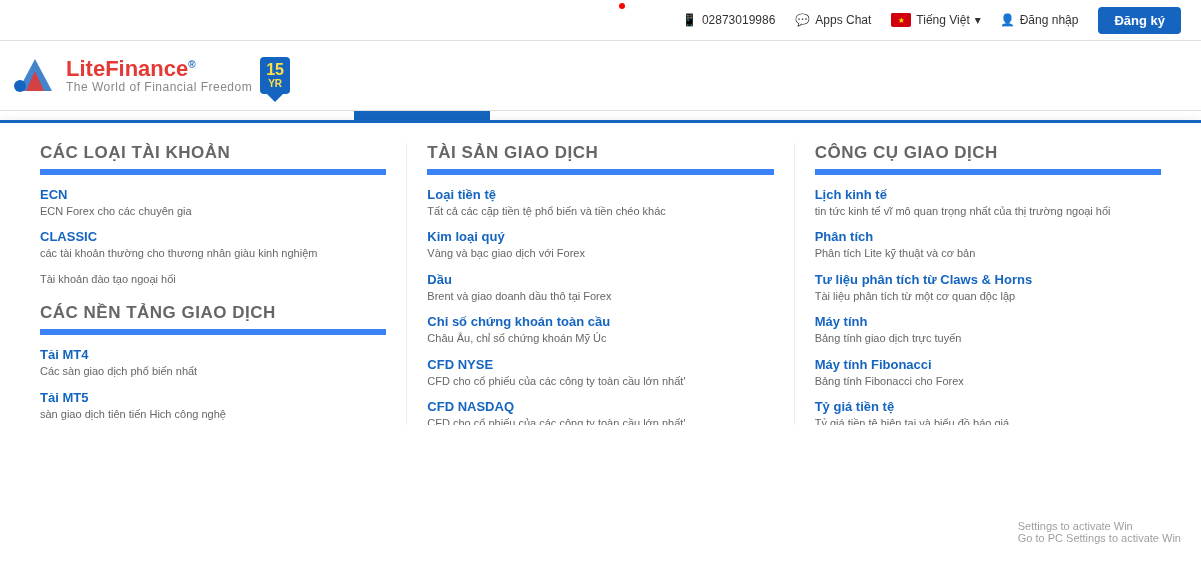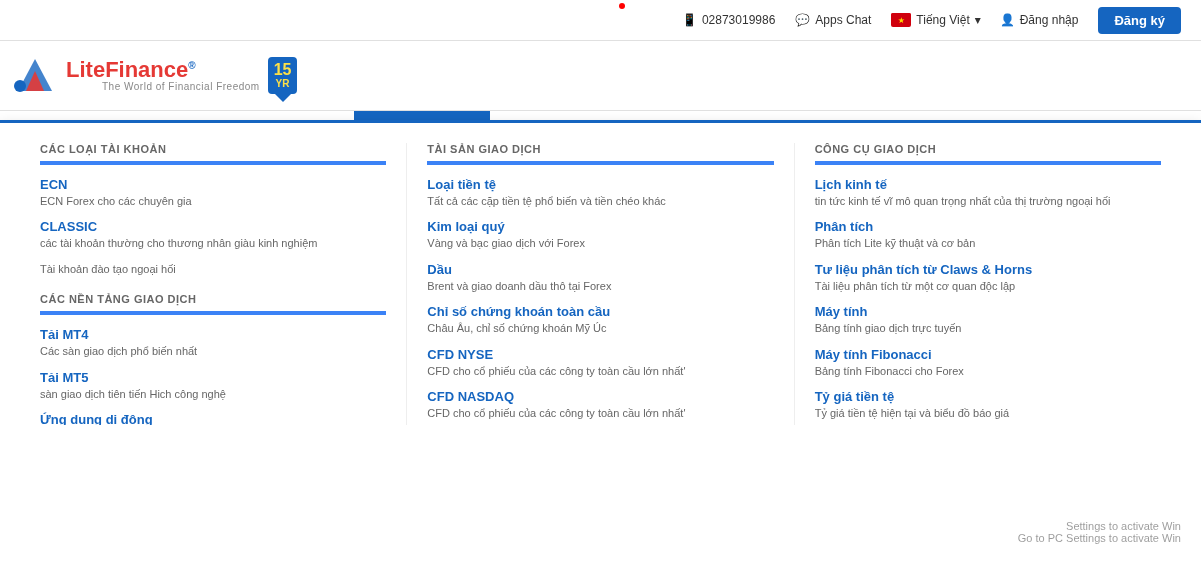--- a/index.html
+++ b/index.html
@@ -83,24 +83,23 @@
       flex-direction: column;
     }
     .logo-name {
       font-size: 22px;
       font-weight: bold;
       color: #1565c0;
       line-height: 1;
     }
     .logo-name span { color: #e53935; }
     .logo-sub {
-      font-size: 10px;
+      font-size: 12px;
       color: #888;
       letter-spacing: 0.5px;
-      margin-left: 36px;
     }
     .yr-badge {
       background: #1565c0;
       color: #fde047;
       font-weight: bold;
       font-size: 12px;
       padding: 4px 6px;
       border-radius: 4px;
       text-align: center;
       line-height: 1.2;
@@ -208,28 +207,28 @@
       padding: 20px;
       gap: 0;
     }
     .dropdown-col {
       flex: 1;
       padding: 0 20px;
       border-right: 1px solid #eee;
     }
     .dropdown-col:last-child { border-right: none; }
     .dropdown-section-title {
-      font-size: 11px;
+      font-size: 17px;
       font-weight: bold;
       color: #666;
       text-transform: uppercase;
       letter-spacing: 0.5px;
       margin-bottom: 12px;
       padding-bottom: 6px;
-      border-bottom: 4px solid #3b82f6;
+      border-bottom: 6px solid #3b82f6;
     }
     .dropdown-link {
       display: block;
       color: #1565c0;
       font-size: 13px;
       font-weight: bold;
       text-decoration: none;
       margin-bottom: 2px;
       cursor: pointer;
     }
@@ -243,21 +242,21 @@
       margin-bottom: 16px;
     }
 
     
     .windows-watermark {
       position: fixed;
       bottom: 20px;
       right: 20px;
       font-size: 11px;
       color: rgba(0,0,0,0.4);
-      text-align: right;
+      text-align: left;
       pointer-events: none;
     }
   </style>
 </head>
 <body>
 
 <div style="position:relative;">
   <div class="top-bar">
     <span class="dot-red"></span>
     <div class="top-bar-item">

